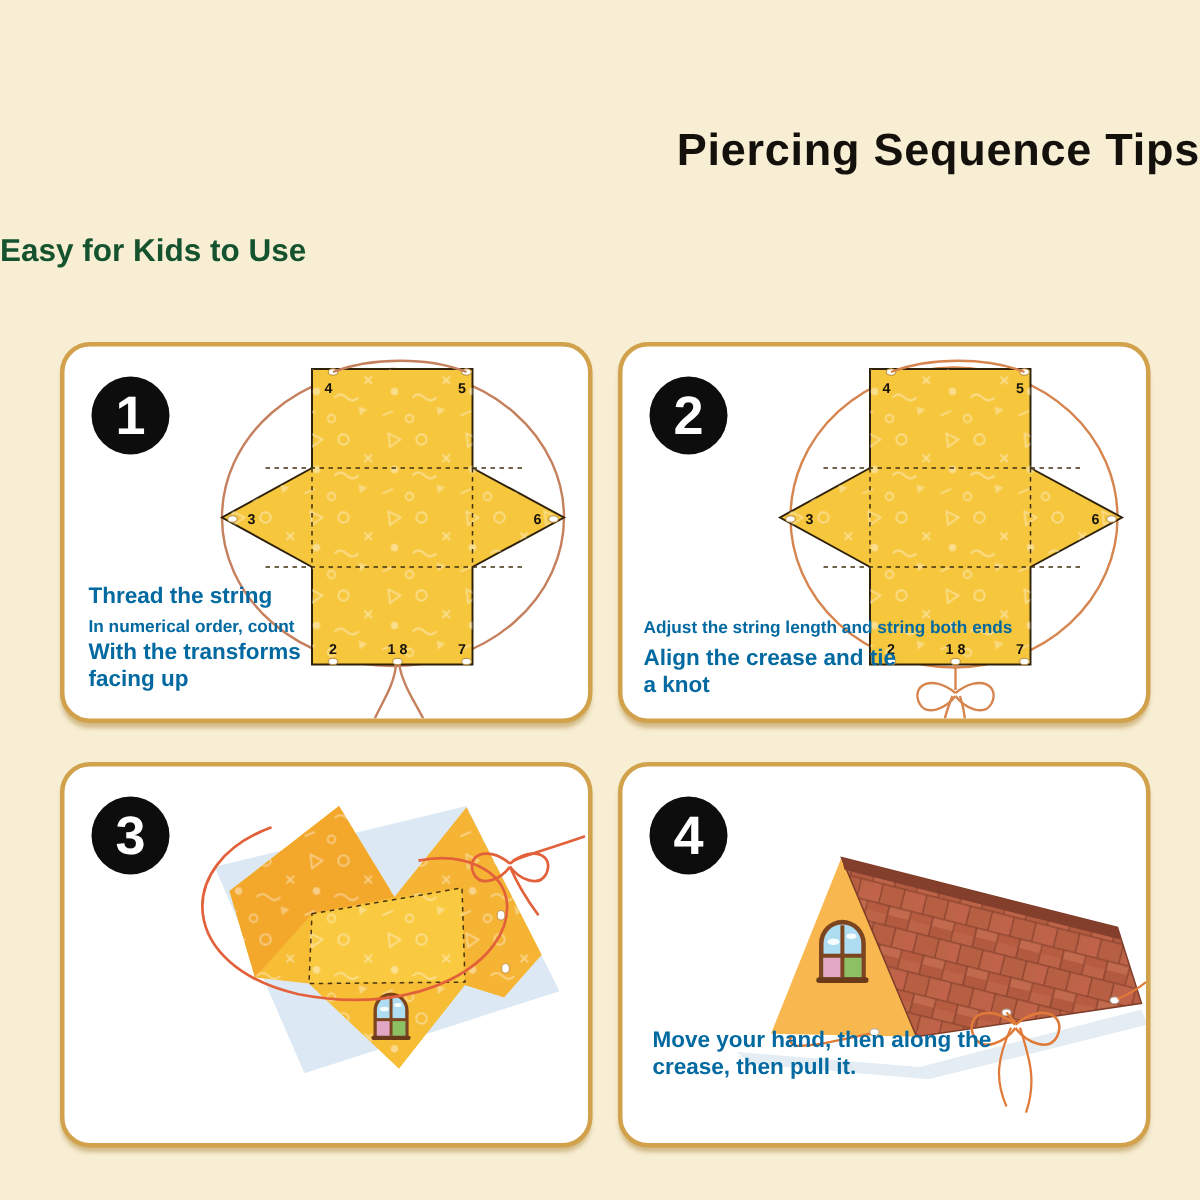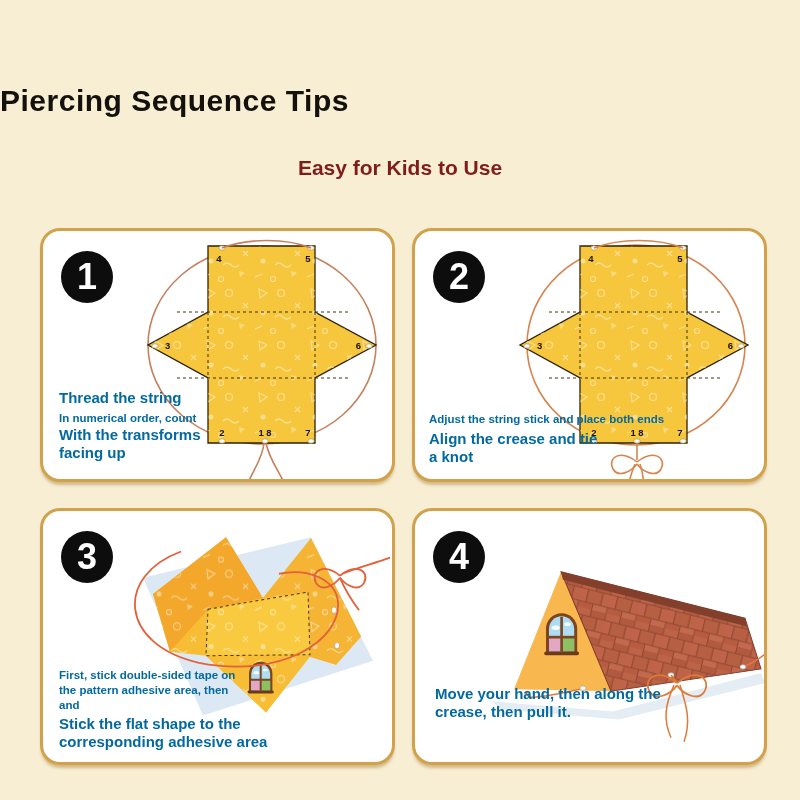--- a/index.html
+++ b/index.html
@@ -4,25 +4,25 @@
 <style>
   html,body{margin:0;padding:0;}
   body{
     width:800px;height:800px;position:relative;overflow:hidden;
     background:#f7eed4;
     font-family:"Liberation Sans",sans-serif;
     color:#1f1b13;
   }
   .page-title{
     position:absolute;top:84px;left:0;width:100%;
-    text-align:left;font-size:30px;font-weight:bold;letter-spacing:.5px;color:#14110d;
+    text-align:right;font-size:30px;font-weight:bold;letter-spacing:.5px;color:#14110d;
   }
   .page-subtitle{
     position:absolute;top:156px;left:0;width:100%;
-    text-align:center;font-size:21px;font-weight:bold;color:#7f1d1d;
+    font-size:21px;font-weight:bold;color:#14532d;
   }
   .cards{
     position:absolute;left:40px;top:228px;
     display:grid;grid-template-columns:355px 355px;grid-template-rows:254px 257px;
     column-gap:17px;row-gap:26px;
   }
   .card{
     position:relative;background:#ffffff;
     border:3px solid #d2a14b;border-radius:20px;
     box-shadow:0 4px 3px -1px rgba(176,134,57,.5);
@@ -153,21 +153,21 @@
         <text class="holelabel" x="176" y="31" text-anchor="middle">4</text>
         <text class="holelabel" x="265" y="31" text-anchor="middle">5</text>
         <text class="holelabel" x="122" y="118" text-anchor="start">3</text>
         <text class="holelabel" x="318" y="118" text-anchor="end">6</text>
         <text class="holelabel" x="179" y="205" text-anchor="middle">2</text>
         <text class="holelabel" x="222" y="205" text-anchor="middle">1 8</text>
         <text class="holelabel" x="265" y="205" text-anchor="middle">7</text>
       </g>
     </svg>
     <div class="cap c2">
-      <div class="sm">Adjust the string stick and place both ends</div>
+      <div class="sm">Adjust the string length and string both ends</div>
       <div class="lg">Align the crease and tie a knot</div>
     </div>
   </div>
 
   <div class="card">
     <div class="badge">3</div>
     <svg class="illus" viewBox="0 0 349 248" preserveAspectRatio="none">
       <polygon points="100,66 268,26 330,148 160,202" fill="#dce9f4"></polygon>
       <g>
         <polygon points="110,82 183,26 220,86 268,27 318,124 293,152 267,144 223,199 163,143 127,139" fill="#f6bd35"></polygon>
@@ -180,24 +180,20 @@
       </g>
       <use href="#win" transform="translate(206,149) scale(0.9)"></use>
       <path d="M138,40 C72,64 76,132 156,150 C238,166 298,128 295,90 C293,68 266,56 236,62" fill="none" stroke="#e2613a" stroke-width="1.8"></path>
       <use href="#bow" transform="translate(297,64)" stroke="#e2613a" stroke-width="1.8"></use>
       <path d="M299,62 C315,56 330,52 347,46 M297,66 C303,80 310,90 316,98" fill="none" stroke="#e2613a" stroke-width="1.8"></path>
       <g fill="#ffffff" stroke="#c8935a" stroke-width="0.7">
         <ellipse cx="291" cy="98" rx="2.6" ry="3.2"></ellipse>
         <ellipse cx="294" cy="133" rx="2.6" ry="3.2"></ellipse>
       </g>
     </svg>
-    <div class="cap c3">
-      <div class="sm">First, stick double-sided tape on the pattern adhesive area, then and</div>
-      <div class="lg">Stick the flat shape to the corresponding adhesive area</div>
-    </div>
   </div>
 
   <div class="card">
     <div class="badge">4</div>
     <svg class="illus" viewBox="0 0 349 248" preserveAspectRatio="none">
       <polygon points="76,188 198,198 346,160 350,170 204,206 86,196" fill="#e4edf4"></polygon>
       <polygon points="146,60 99,176 198,178" fill="#f8b74f"></polygon>
       <polygon points="146,60 330,106 346,156 196,178" fill="url(#tiles)" stroke="#7e3d29" stroke-width="1"></polygon>
       <polygon points="146,60 330,106 332,114 148,68" fill="#833f2b"></polygon>
       <use href="#win" transform="translate(131,101) scale(1.2)"></use>

